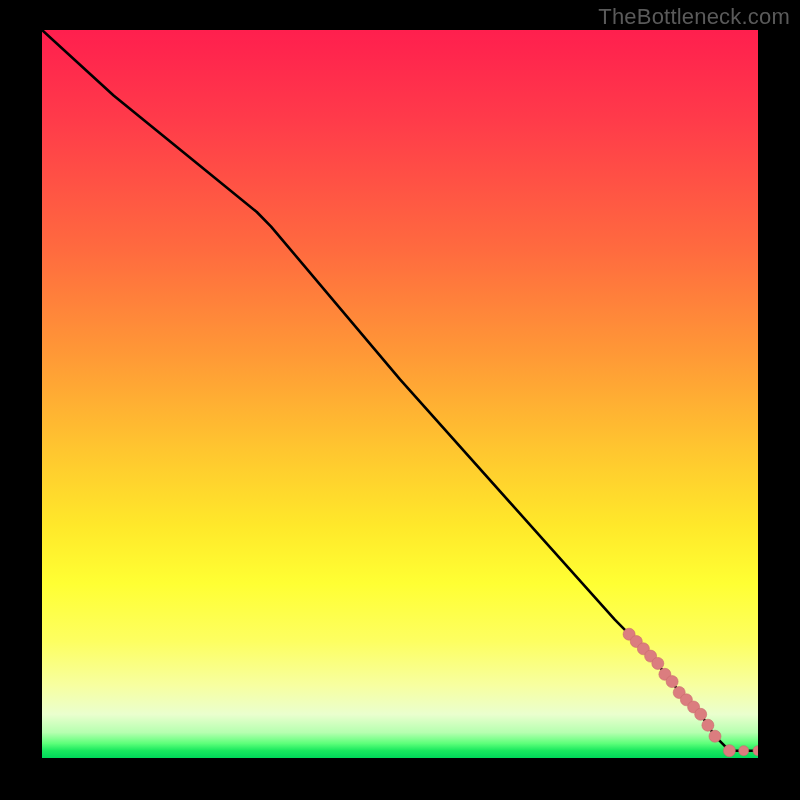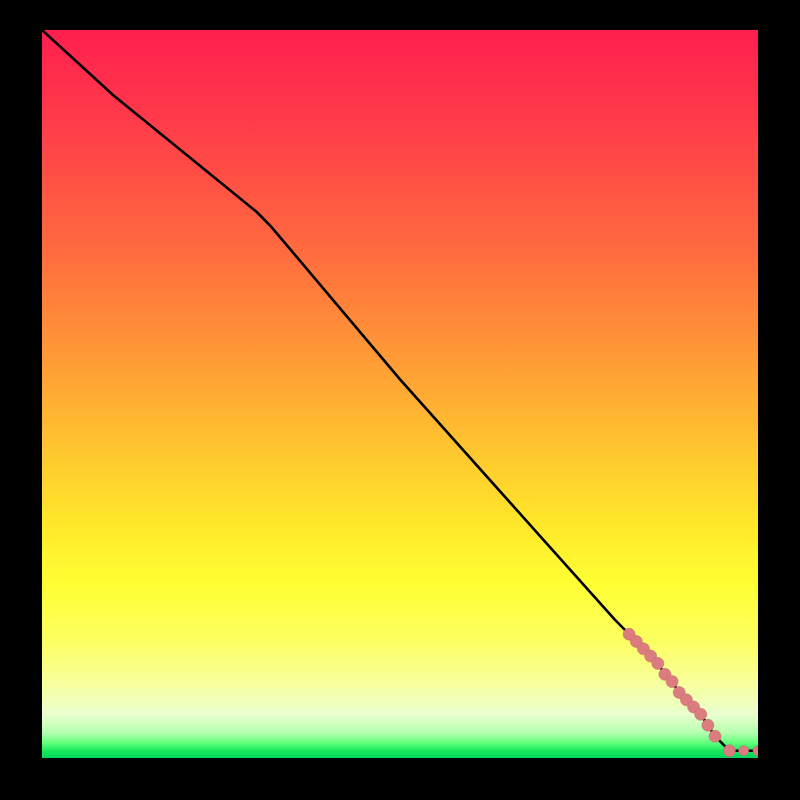--- a/index.html
+++ b/index.html
@@ -62,20 +62,21 @@
     position: absolute;
     inset: 0;
     width: 100%;
     height: 100%;
   }
 </style>
 </head>
 <body>
 
 <div class="frame">
+  <div class="watermark">TheBottleneck.com</div>
 
   <div class="plot">
     <div class="gradient"></div>
     <svg class="overlay" viewBox="0 0 716 728" preserveAspectRatio="none">
       <g id="curve-line">
           <path d="M0.0 0.0 L71.6 65.5 L143.2 123.8 L214.8 182.0 L229.1 196.6 L358.0 349.4 L501.2 509.6 L572.8 589.7 L587.1 604.2 L594.3 611.5 L601.4 618.8 L608.6 626.1 L615.8 633.4 L622.9 644.3 L630.1 651.6 L637.2 662.5 L644.4 669.8 L651.6 677.0 L658.7 684.3 L665.9 695.2 L673.0 706.2 L687.4 720.7 L701.7 720.7 L716.0 720.7" fill="none" stroke="#000000" stroke-width="2.6" stroke-linejoin="round"></path>
         </g>
       <g id="curve-markers">
           <circle cx="587.1" cy="604.2" r="6" fill="#db7d7f" stroke="#c96a6c" stroke-width="0.6"></circle>
           <circle cx="594.3" cy="611.5" r="6" fill="#db7d7f" stroke="#c96a6c" stroke-width="0.6"></circle>

